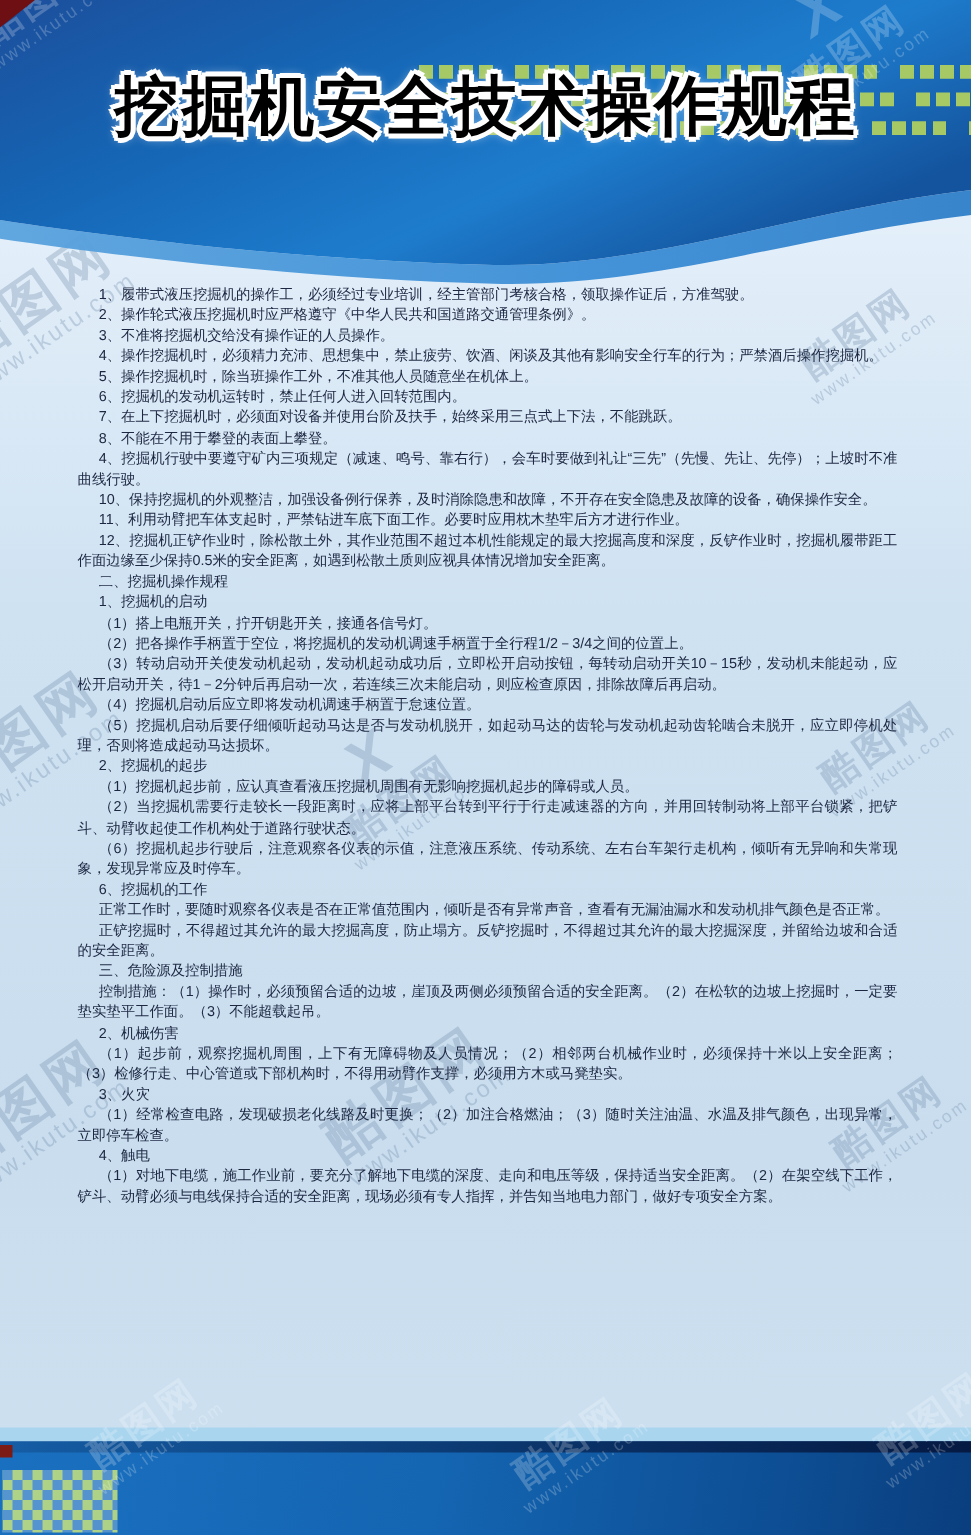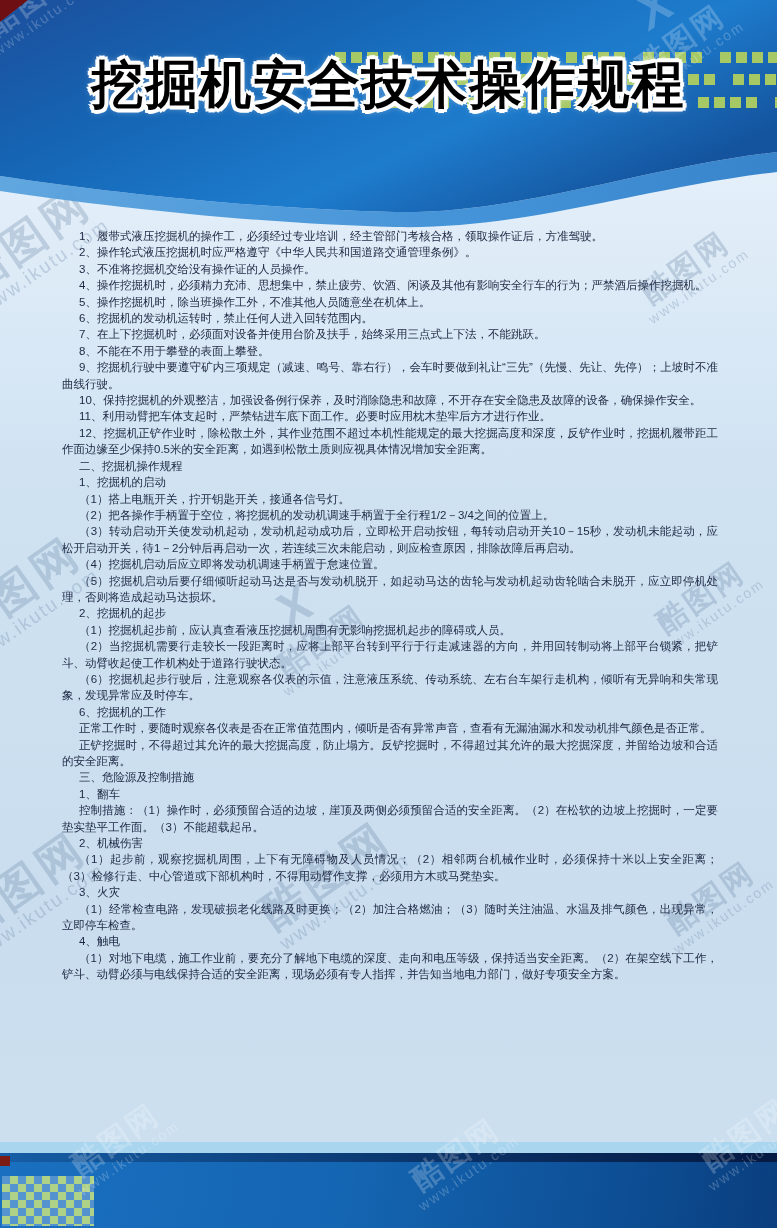--- a/index.html
+++ b/index.html
@@ -133,40 +133,39 @@
 
   <div class="body-content">
       <p class="para item">1、履带式液压挖掘机的操作工，必须经过专业培训，经主管部门考核合格，领取操作证后，方准驾驶。</p>
       <p class="para item">2、操作轮式液压挖掘机时应严格遵守《中华人民共和国道路交通管理条例》。</p>
       <p class="para item">3、不准将挖掘机交给没有操作证的人员操作。</p>
       <p class="para item">4、操作挖掘机时，必须精力充沛、思想集中，禁止疲劳、饮酒、闲谈及其他有影响安全行车的行为；严禁酒后操作挖掘机。</p>
       <p class="para item">5、操作挖掘机时，除当班操作工外，不准其他人员随意坐在机体上。</p>
       <p class="para item">6、挖掘机的发动机运转时，禁止任何人进入回转范围内。</p>
       <p class="para item">7、在上下挖掘机时，必须面对设备并使用台阶及扶手，始终采用三点式上下法，不能跳跃。</p>
       <p class="para item">8、不能在不用于攀登的表面上攀登。</p>
-      <p class="para item">9、挖掘机行驶中要遵守矿内三项规定（减速、鸣号、靠右行），会车时要做到礼让“三先”（先慢、先让、先停）；上坡时不准曲线行驶。</p>
+      <p class="para item">4、挖掘机行驶中要遵守矿内三项规定（减速、鸣号、靠右行），会车时要做到礼让“三先”（先慢、先让、先停）；上坡时不准曲线行驶。</p>
       <p class="para item">10、保持挖掘机的外观整洁，加强设备例行保养，及时消除隐患和故障，不开存在安全隐患及故障的设备，确保操作安全。</p>
       <p class="para item">11、利用动臂把车体支起时，严禁钻进车底下面工作。必要时应用枕木垫牢后方才进行作业。</p>
       <p class="para item">12、挖掘机正铲作业时，除松散土外，其作业范围不超过本机性能规定的最大挖掘高度和深度，反铲作业时，挖掘机履带距工作面边缘至少保持0.5米的安全距离，如遇到松散土质则应视具体情况增加安全距离。</p>
       <p class="para heading">二、挖掘机操作规程</p>
       <p class="para heading">1、挖掘机的启动</p>
       <p class="para item">（1）搭上电瓶开关，拧开钥匙开关，接通各信号灯。</p>
       <p class="para item">（2）把各操作手柄置于空位，将挖掘机的发动机调速手柄置于全行程1/2－3/4之间的位置上。</p>
       <p class="para item">（3）转动启动开关使发动机起动，发动机起动成功后，立即松开启动按钮，每转动启动开关10－15秒，发动机未能起动，应松开启动开关，待1－2分钟后再启动一次，若连续三次未能启动，则应检查原因，排除故障后再启动。</p>
       <p class="para item">（4）挖掘机启动后应立即将发动机调速手柄置于怠速位置。</p>
       <p class="para item">（5）挖掘机启动后要仔细倾听起动马达是否与发动机脱开，如起动马达的齿轮与发动机起动齿轮啮合未脱开，应立即停机处理，否则将造成起动马达损坏。</p>
       <p class="para heading">2、挖掘机的起步</p>
       <p class="para item">（1）挖掘机起步前，应认真查看液压挖掘机周围有无影响挖掘机起步的障碍或人员。</p>
       <p class="para item">（2）当挖掘机需要行走较长一段距离时，应将上部平台转到平行于行走减速器的方向，并用回转制动将上部平台锁紧，把铲斗、动臂收起使工作机构处于道路行驶状态。</p>
       <p class="para item">（6）挖掘机起步行驶后，注意观察各仪表的示值，注意液压系统、传动系统、左右台车架行走机构，倾听有无异响和失常现象，发现异常应及时停车。</p>
       <p class="para heading">6、挖掘机的工作</p>
       <p class="para item">正常工作时，要随时观察各仪表是否在正常值范围内，倾听是否有异常声音，查看有无漏油漏水和发动机排气颜色是否正常。</p>
       <p class="para item">正铲挖掘时，不得超过其允许的最大挖掘高度，防止塌方。反铲挖掘时，不得超过其允许的最大挖掘深度，并留给边坡和合适的安全距离。</p>
       <p class="para heading">三、危险源及控制措施</p>
-      <p class="para heading">1、翻车</p>
       <p class="para item">控制措施：（1）操作时，必须预留合适的边坡，崖顶及两侧必须预留合适的安全距离。（2）在松软的边坡上挖掘时，一定要垫实垫平工作面。（3）不能超载起吊。</p>
       <p class="para heading">2、机械伤害</p>
       <p class="para item">（1）起步前，观察挖掘机周围，上下有无障碍物及人员情况；（2）相邻两台机械作业时，必须保持十米以上安全距离；（3）检修行走、中心管道或下部机构时，不得用动臂作支撑，必须用方木或马凳垫实。</p>
       <p class="para heading">3、火灾</p>
       <p class="para item">（1）经常检查电路，发现破损老化线路及时更换；（2）加注合格燃油；（3）随时关注油温、水温及排气颜色，出现异常，立即停车检查。</p>
       <p class="para heading">4、触电</p>
       <p class="para item">（1）对地下电缆，施工作业前，要充分了解地下电缆的深度、走向和电压等级，保持适当安全距离。（2）在架空线下工作，铲斗、动臂必须与电线保持合适的安全距离，现场必须有专人指挥，并告知当地电力部门，做好专项安全方案。</p>
     </div>
 
   <div class="footer">

